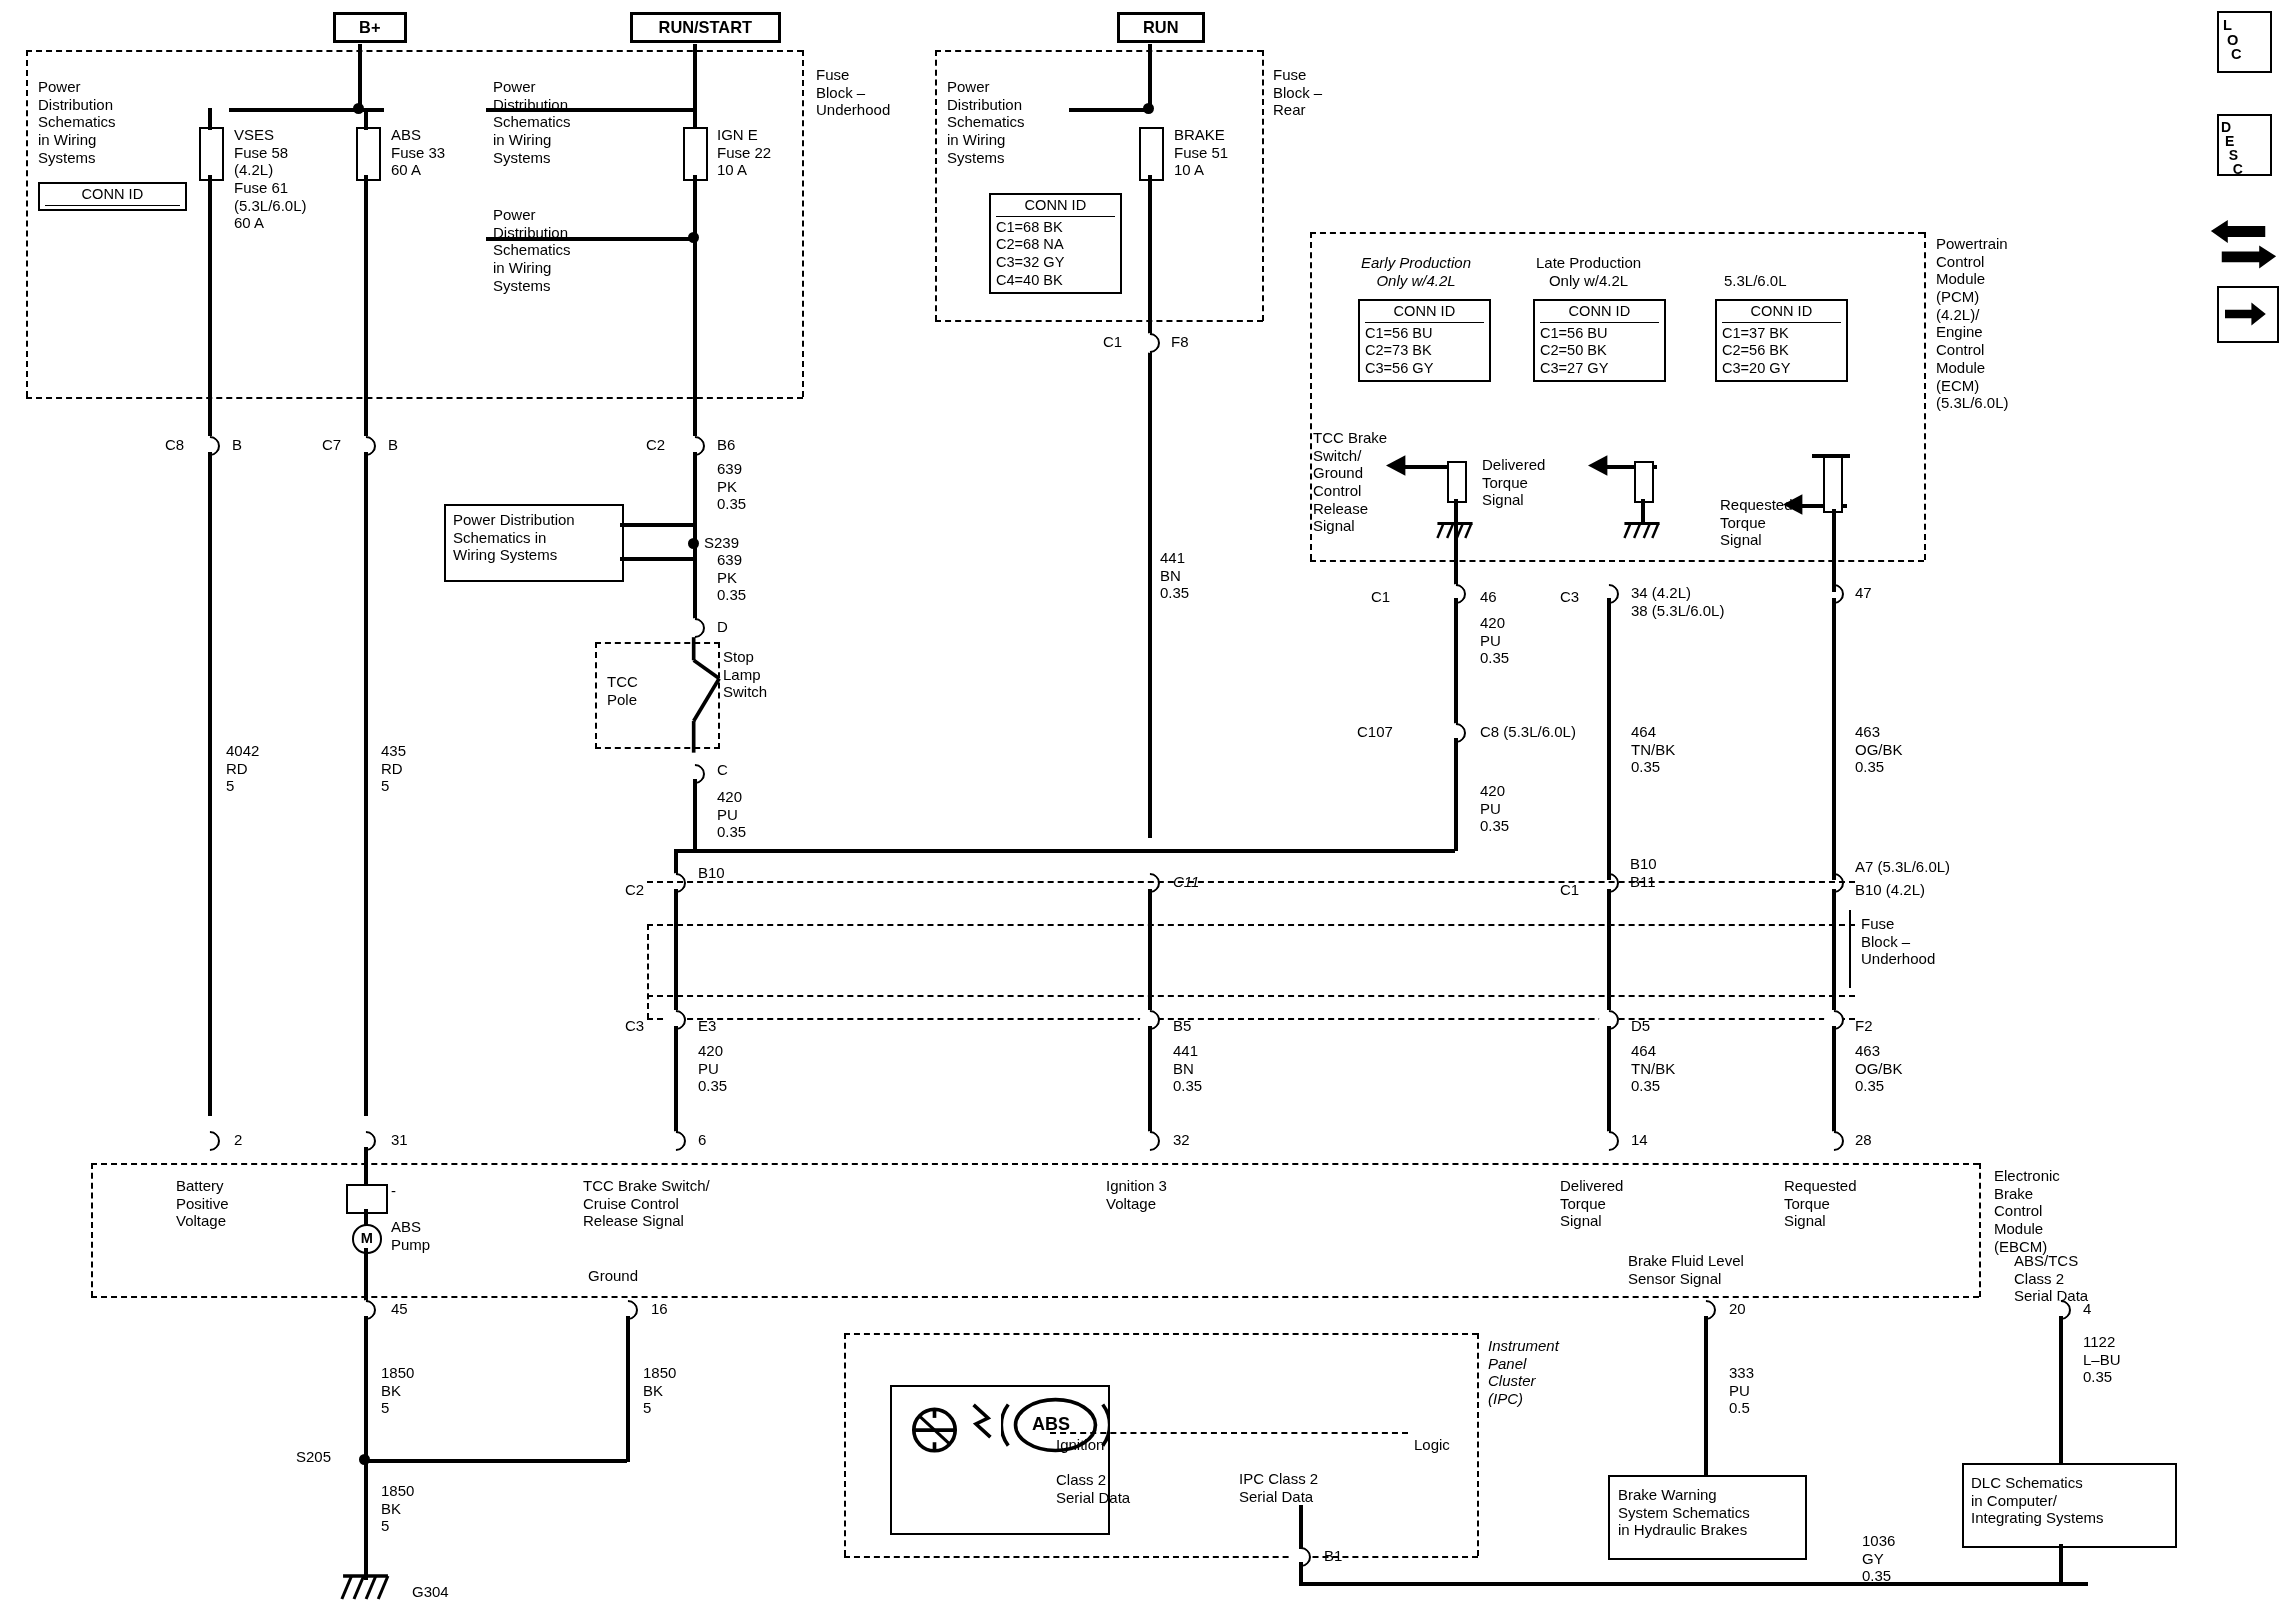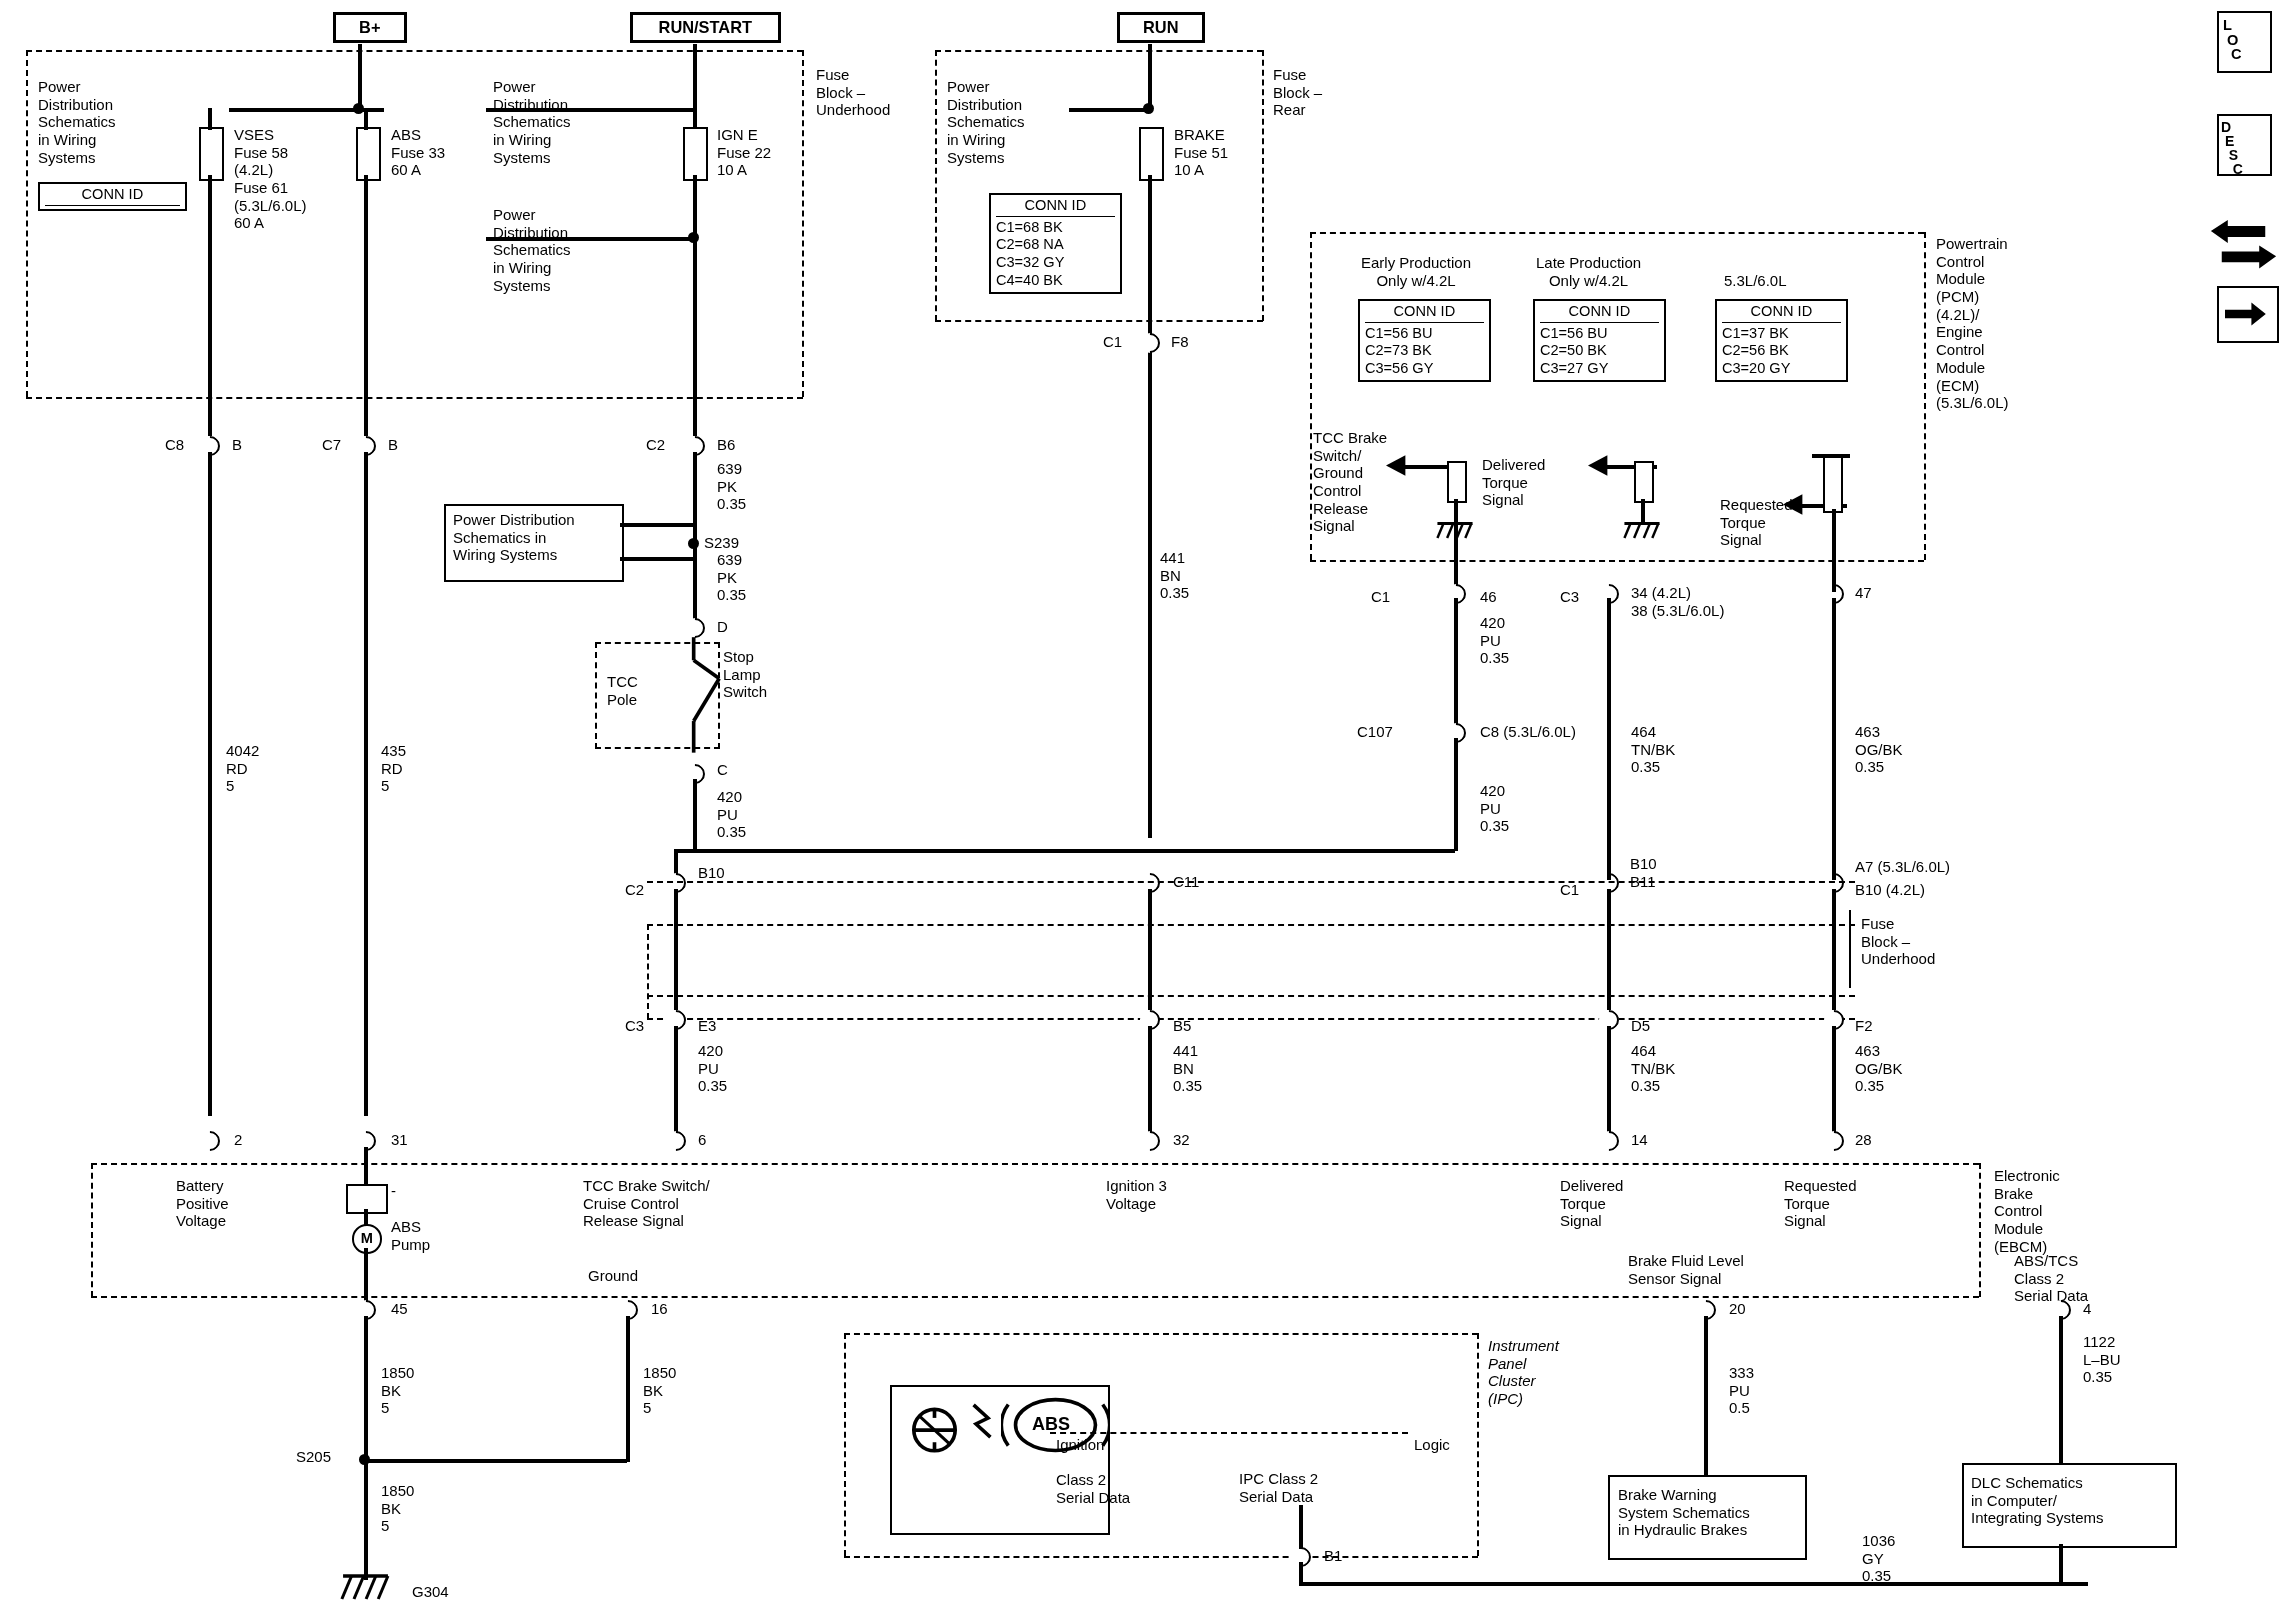--- a/index.html
+++ b/index.html
@@ -143,21 +143,21 @@
 Control
 Module
 (PCM)
 (4.2L)/
 Engine
 Control
 Module
 (ECM)
 (5.3L/6.0L)</div>
 
-  <div class="lbl c" style="left:1361px;top:254px;">Early Production
+  <div class="lbl c" style="left:1361px;top:254px;font-style:italic;">Early Production
 Only w/4.2L</div>
   <div class="lbl c" style="left:1536px;top:254px;">Late Production
 Only w/4.2L</div>
   <div class="lbl c" style="left:1724px;top:272px;">5.3L/6.0L</div>
 
   <div class="tbl" style="left:1358px;top:299px;width:119px;">
     <div class="hdr">CONN ID</div>
     <div>C1=56 BU</div>
     <div>C2=73 BK</div>
     <div>C3=56 GY</div>
@@ -285,21 +285,21 @@
 0.35</div>
   <div class="vl t" style="left:693px;top:779px;height:72px;"></div>
   <div class="hl t" style="left:674px;top:849px;width:20.6px;"></div>
   <div class="vl t" style="left:674px;top:849px;height:34px;"></div>
 
   <div class="conn" style="left:666px;top:873px;"></div>
   <div class="lbl" style="left:625px;top:881px;">C2</div>
   <div class="lbl" style="left:698px;top:864px;">B10</div>
 
   <div class="conn" style="left:1140px;top:873px;"></div>
-  <div class="lbl" style="left:1173px;top:873px;">C11</div>
+  <div class="lbl" style="left:1173px;top:873px;font-style:italic;">C11</div>
 
   <div class="conn" style="left:1599px;top:873px;"></div>
   <div class="lbl" style="left:1560px;top:881px;">C1</div>
   <div class="lbl" style="left:1630px;top:855px;">B10
 B11</div>
 
   <div class="conn" style="left:1824px;top:873px;"></div>
   <div class="lbl" style="left:1855px;top:858px;">A7 (5.3L/6.0L)</div>
   <div class="lbl" style="left:1855px;top:881px;">B10 (4.2L)</div>
 

